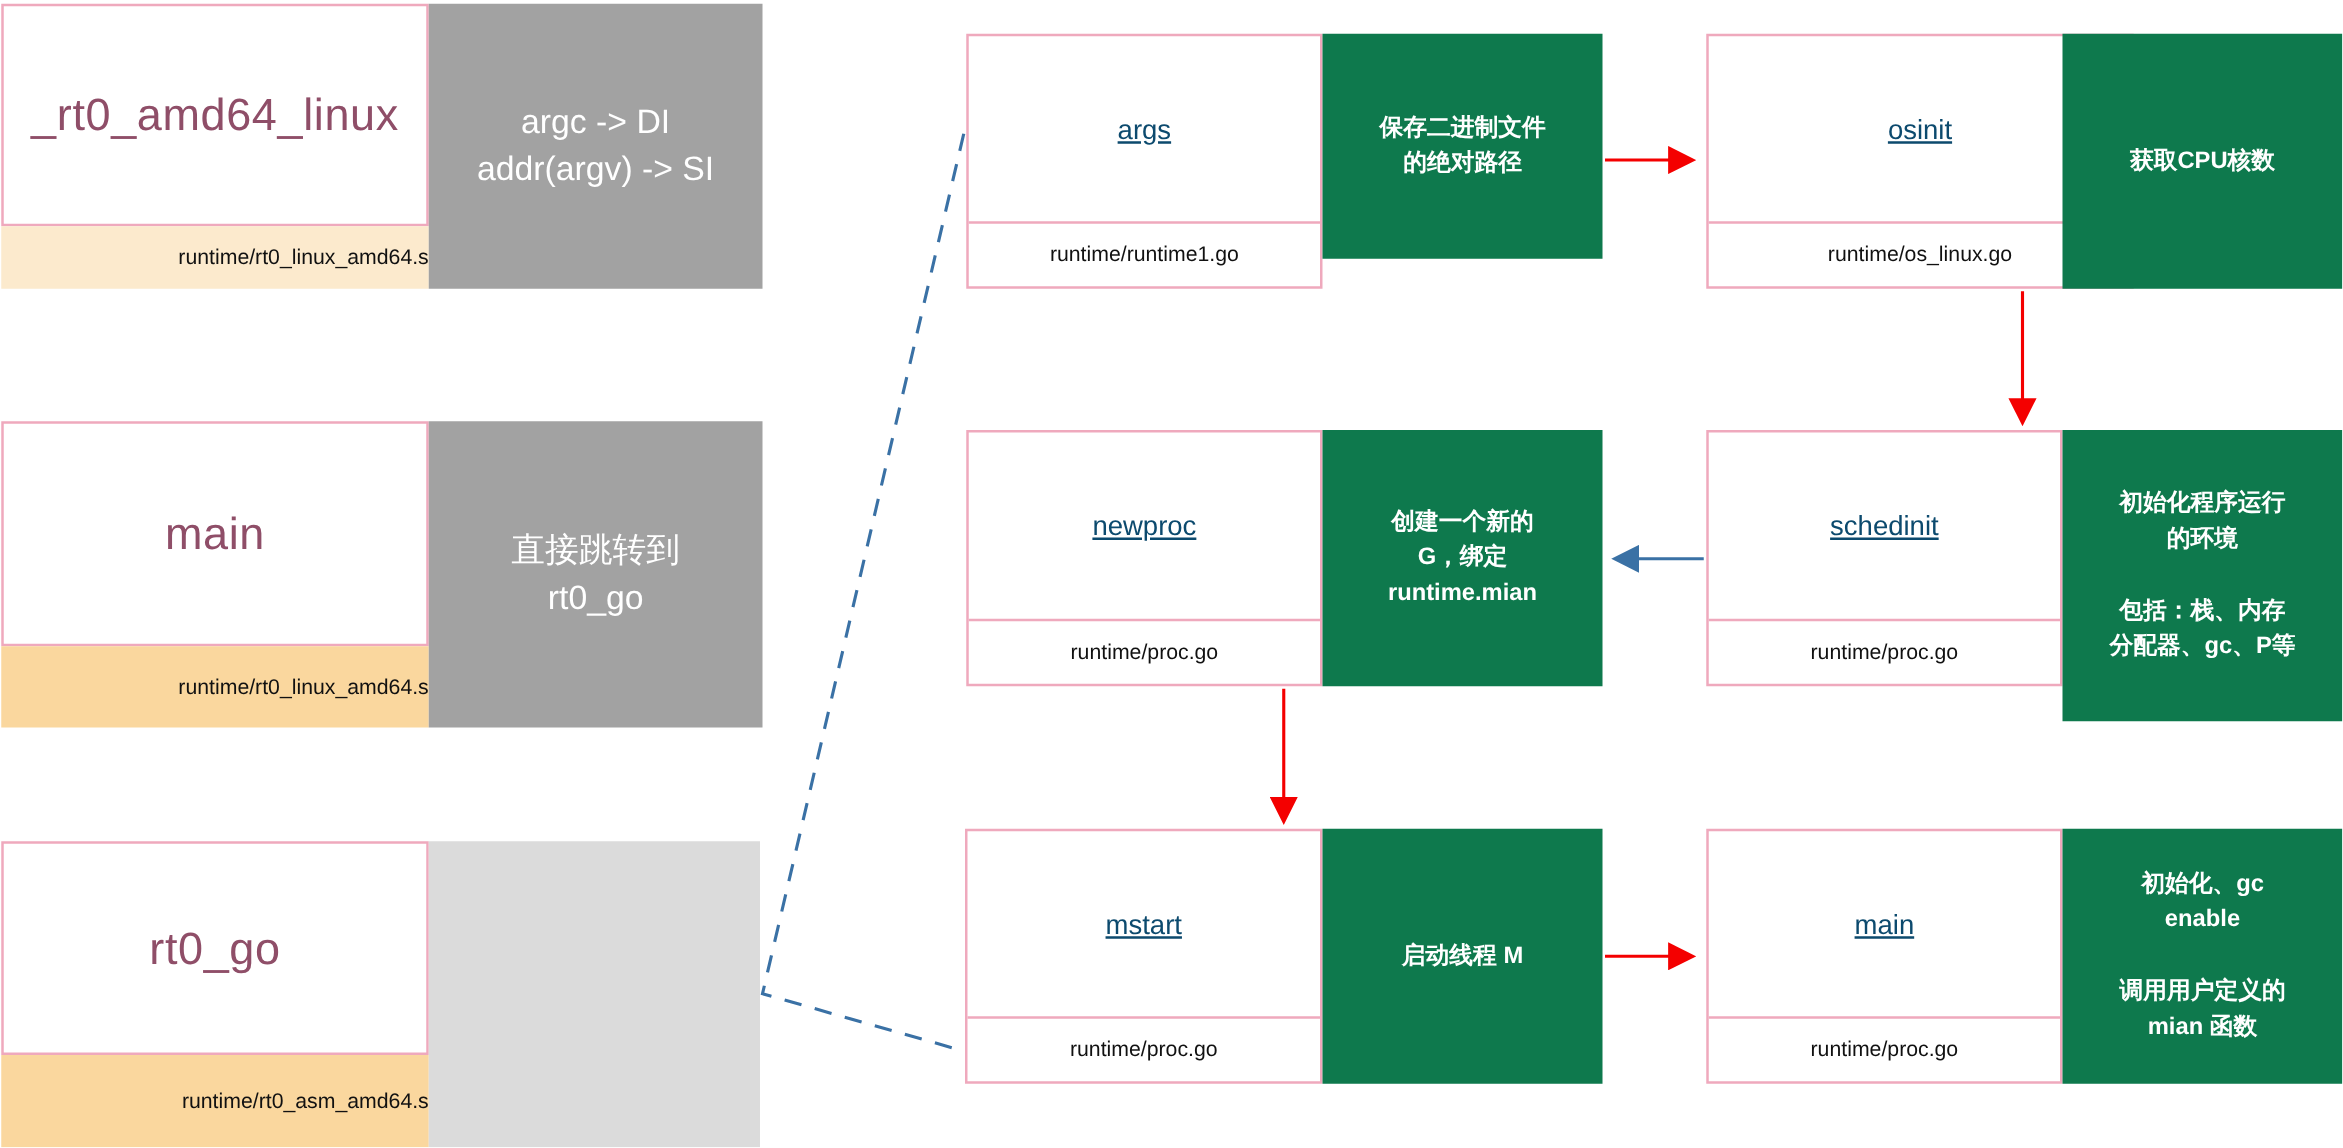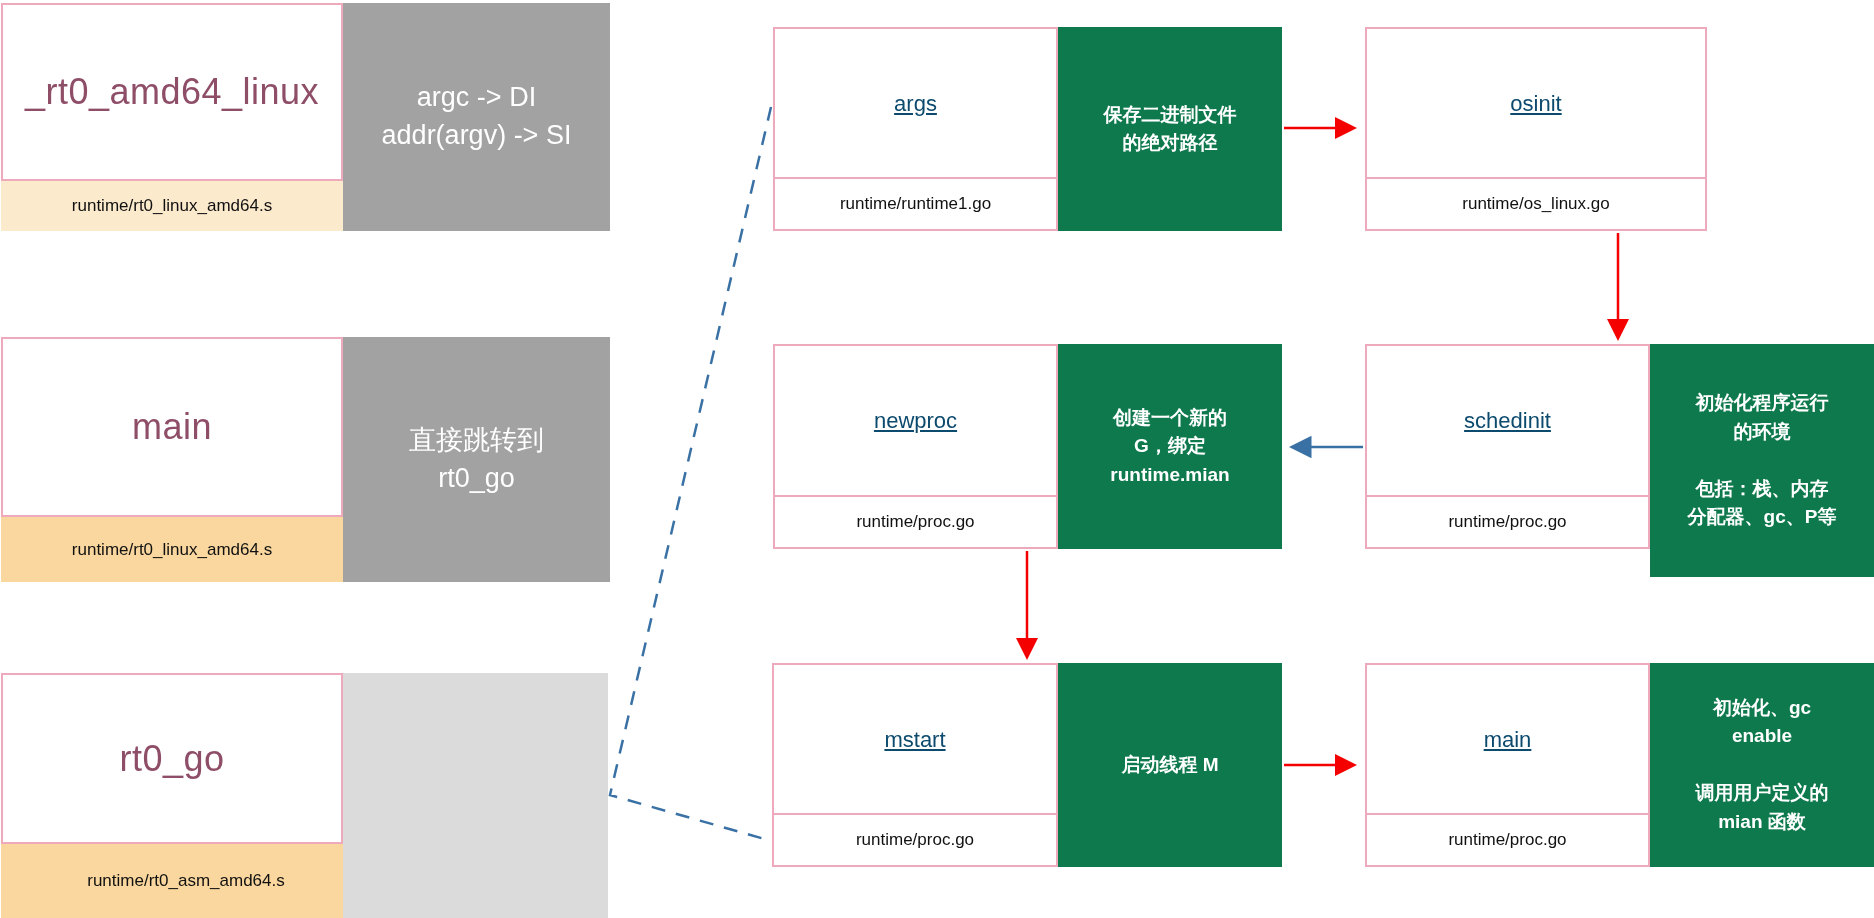--- a/index.html
+++ b/index.html
@@ -10,21 +10,21 @@
   }
   
   .lwhite{
     position:absolute;background:#ffffff;
     border:2px solid #EFA9BD;box-sizing:border-box;
     display:flex;align-items:center;justify-content:center;
   }
   .ltitle{color:#8F4E68;font-size:36px;letter-spacing:0.5px;text-align:right;}
   .lfooter{
     position:absolute;box-sizing:border-box;
-    display:flex;align-items:center;justify-content:center;
+    display:flex;align-items:center;justify-content:flex-end;
     font-size:17px;color:#111111;
   }
   .lgray{
     position:absolute;box-sizing:border-box;
     display:flex;align-items:center;justify-content:center;
     text-align:center;color:#ffffff;font-size:27px;line-height:1.4;
     white-space:pre-line;
   }
   .gray-dark{background:#A2A2A2;}
   .gray-light{background:#DBDBDB;}
@@ -83,27 +83,28 @@
   </div>
   <div class="lfooter footer-orange" style="left:1px;top:844px;width:342px;height:74px;padding-left:28px;">
     <span>runtime/rt0_asm_amd64.s</span>
   </div>
   <div class="lgray gray-light" style="left:343px;top:673px;width:265px;height:245px;"></div>
 
   <div class="node" style="left:773px;top:27px;width:285px;height:204px;">
     <div class="node-title">args</div>
     <div class="node-footer">runtime/runtime1.go</div>
   </div>
-  <div class="gbox" style="left:1058px;top:27px;width:224px;height:204px;">保存二进制文件
+  <div class="gbox" style="left:1058px;top:27px;width:224px;height:180px;">保存二进制文件
 的绝对路径</div>
 
   <div class="node" style="left:1365px;top:27px;width:342px;height:204px;">
     <div class="node-title">osinit</div>
     <div class="node-footer">runtime/os_linux.go</div>
   </div>
+  <div class="gbox" style="left:1650px;top:27px;width:224px;height:204px;">获取CPU核数</div>
 
   <div class="node" style="left:773px;top:344px;width:285px;height:205px;">
     <div class="node-title">newproc</div>
     <div class="node-footer">runtime/proc.go</div>
   </div>
   <div class="gbox" style="left:1058px;top:344px;width:224px;height:205px;">创建一个新的
 G，绑定
 runtime.mian</div>
 
   <div class="node" style="left:1365px;top:344px;width:285px;height:205px;">

